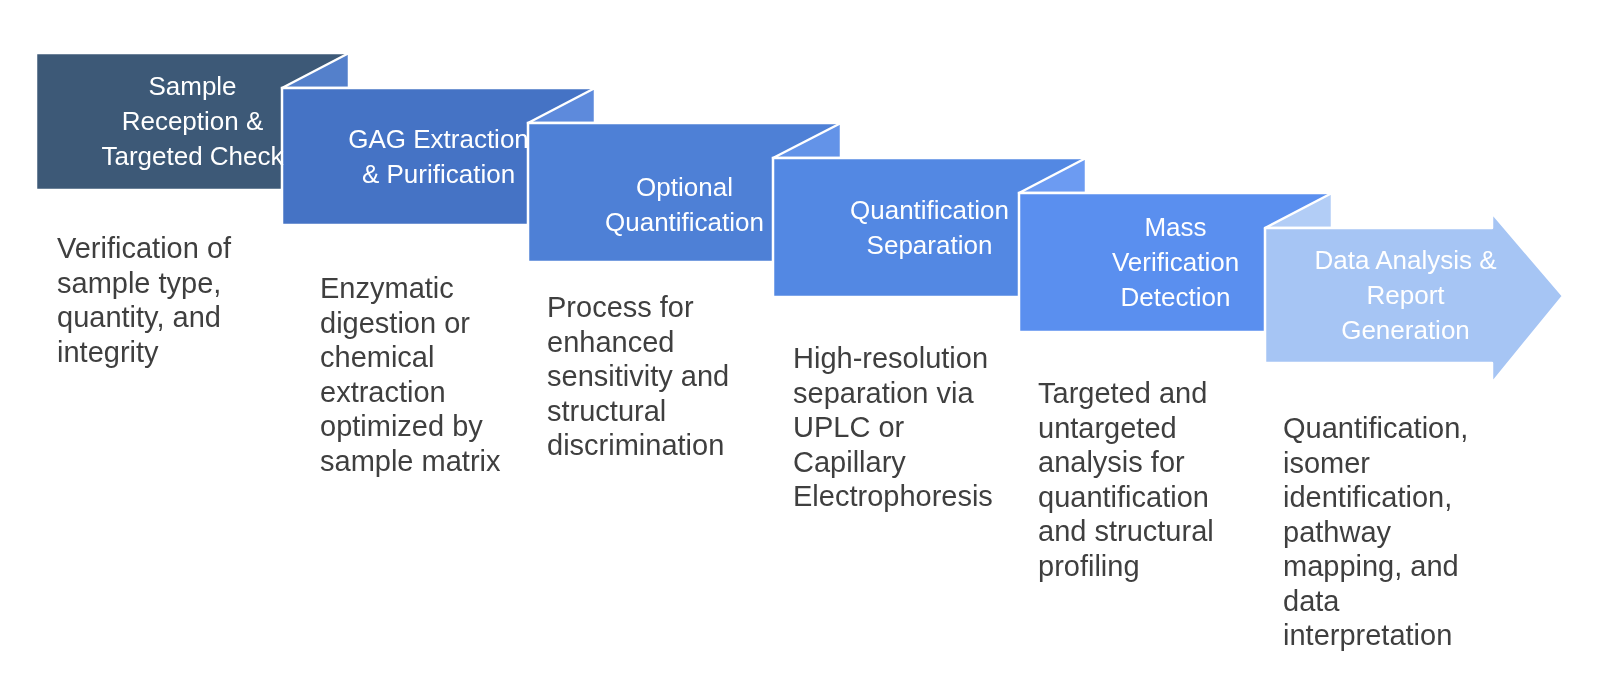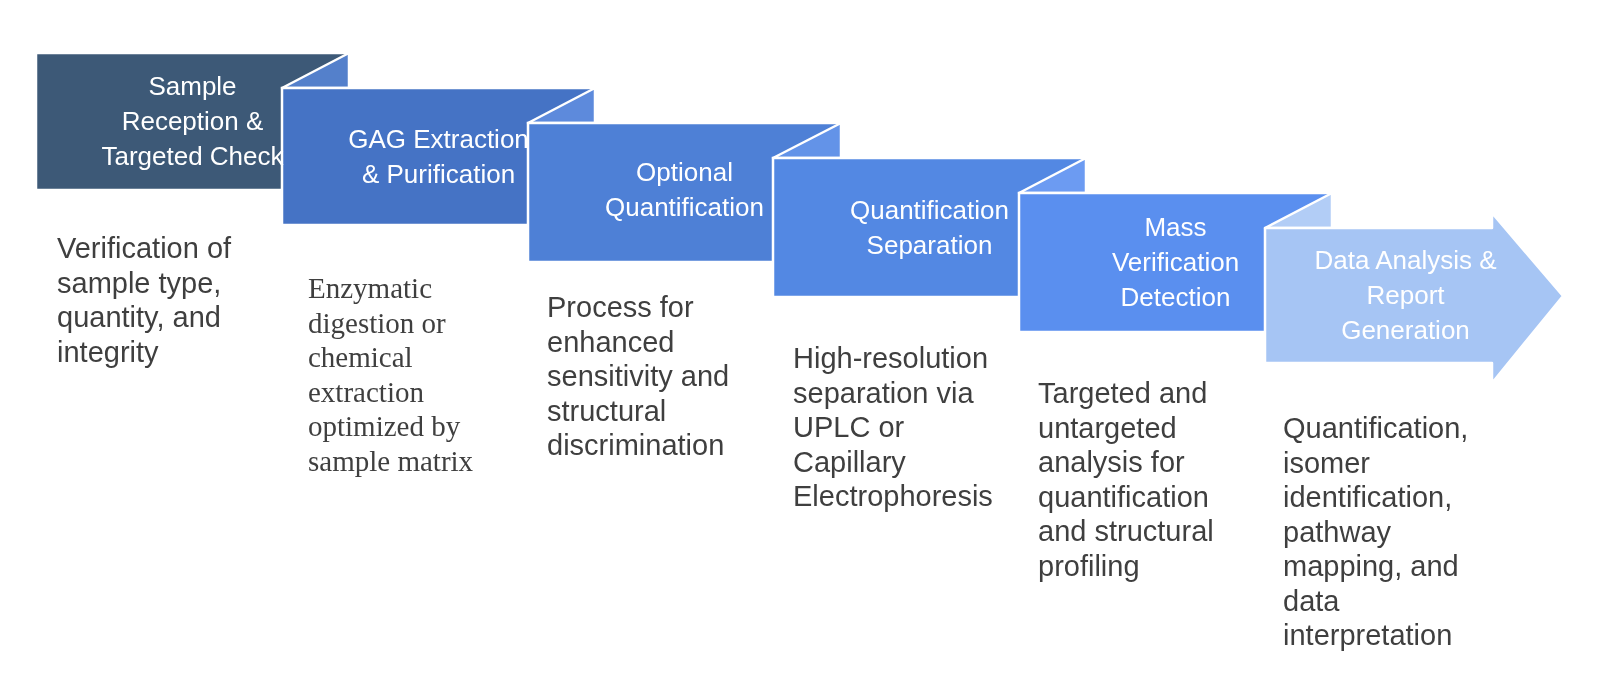--- a/index.html
+++ b/index.html
@@ -35,27 +35,27 @@
   .step-desc {
     position: absolute;
     color: #3f3f3f;
     font-size: 29px;
     line-height: 34.5px;
     text-align: left;
   }
   
   .t0 { left:   36px; top:  53px; width: 313px; height: 137px; }
   .t1 { left:  282px; top:  88px; width: 313px; height: 137px; }
-  .t2 { left:  528px; top: 120px; width: 313px; height: 139px; }
+  .t2 { left:  528px; top: 135px; width: 313px; height: 139px; }
   .t3 { left:  773px; top: 158px; width: 313px; height: 139px; }
   .t4 { left: 1019px; top: 193px; width: 313px; height: 139px; }
   .t5 { left: 1292px; top: 228px; width: 227px; height: 135px; }
   
   .d0 { left:   57px; top: 231px; width: 205px; }
-  .d1 { left:  308px; top: 271px; width: 205px; font-family: Liberation Serif, serif; }
+  .d1 { left:  320px; top: 271px; width: 205px; }
   .d2 { left:  547px; top: 290px; width: 205px; }
   .d3 { left:  793px; top: 341px; width: 205px; }
   .d4 { left: 1038px; top: 376px; width: 205px; }
   .d5 { left: 1283px; top: 411px; width: 190px; }
 </style>
 </head>
 <body>
 
 <div id="canvas">
 

